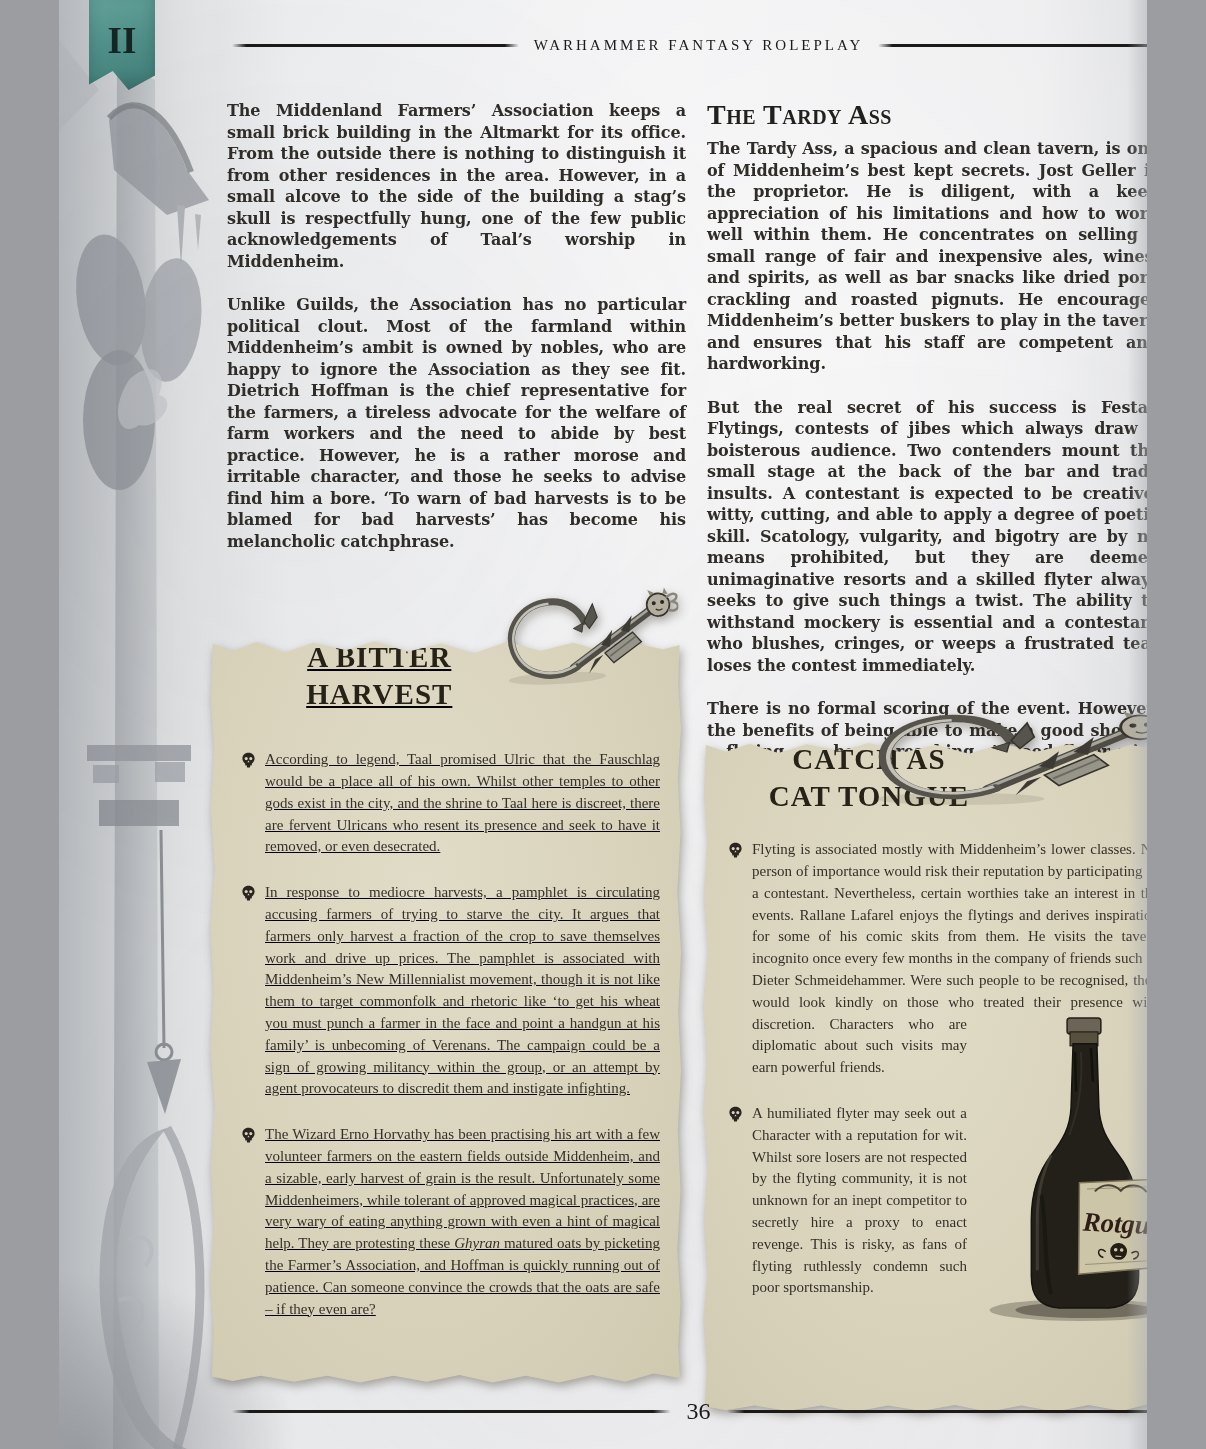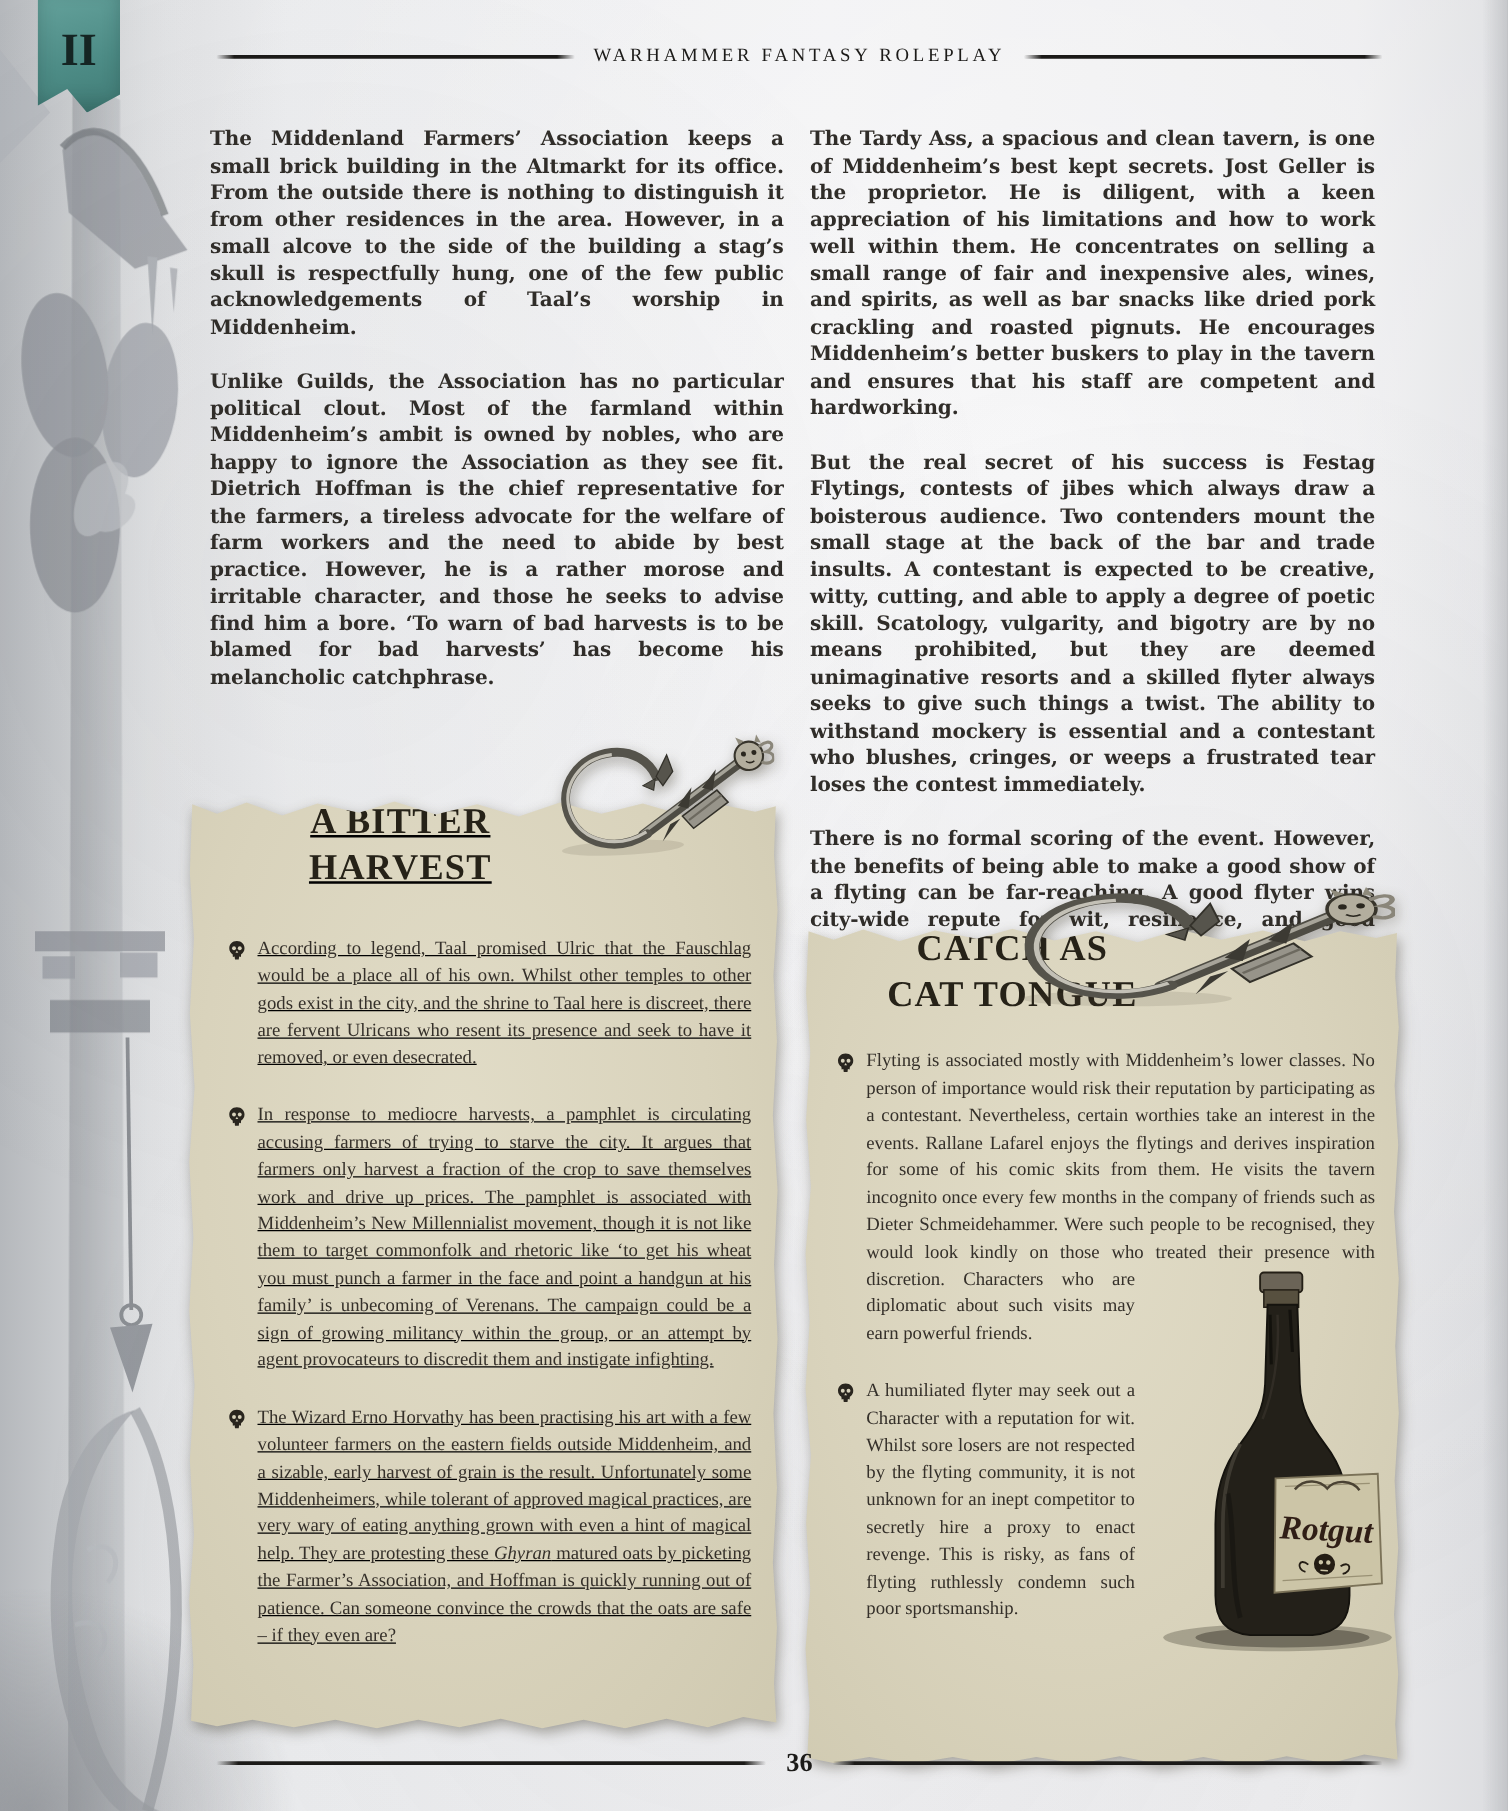--- a/index.html
+++ b/index.html
@@ -1,17 +1,17 @@
 <!DOCTYPE html>
 <html><head>
 <meta charset="utf-8">
 <style>
   html,body{margin:0;padding:0;background:#9b9da1;}
   .page{
-    position:relative;width:1206px;height:1449px;margin:0 auto;overflow:hidden;
+    position:relative;width:1088px;height:1449px;margin:0 auto;overflow:hidden;
     font-family:"DejaVu Serif", serif;
     background:
       radial-gradient(ellipse at 68% 28%, rgba(255,255,255,.55), rgba(255,255,255,0) 62%),
       linear-gradient(90deg,#c7c9cc 0px,#dfe0e2 120px,#ebecee 230px,#f0f0f2 55%,#eaeaec 90%,#dddee1 99%),
       #eaebec;
   }
   .page::after{content:'';position:absolute;right:0;top:0;width:20px;height:100%;
     background:linear-gradient(90deg,rgba(180,182,186,0),rgba(175,177,181,.55));pointer-events:none;}
   .grain{position:absolute;inset:0;pointer-events:none;background-image:
     radial-gradient(circle at 22% 32%, rgba(110,112,116,.05), transparent 40%),
@@ -65,21 +65,21 @@
   .btext em{font-style:italic;}
   .hook{position:absolute;}
   .hook1{top:-40px;right:2px;width:202px;height:118px;transform:rotate(-3deg);}
   .hook2{top:-14px;right:4px;width:348px;height:106px;}
   .bottle-float{float:right;width:200px;height:308px;margin:2px -22px 0 14px;}
   .bottle-float svg{display:block;width:200px;height:308px;}
 
   .page-footer{position:absolute;left:173px;top:1398px;width:933px;display:flex;align-items:center;gap:16px;}
   .page-footer .rule{height:3px;flex:1;border-radius:2px;
     background:linear-gradient(90deg,rgba(27,26,24,0),#1b1a18 4%,#1b1a18 96%,rgba(27,26,24,0));}
-  .page-number{font-family:"Liberation Serif",serif;font-size:21px;font-weight:700;color:#1b1a18;}
+  .page-number{font-family:"Liberation Serif",serif;font-size:24px;font-weight:400;color:#1b1a18;}
 </style>
 </head>
 <body>
 
 <div class="page">
 
   <svg class="side-art" viewBox="0 0 158 1449" preserveAspectRatio="none" aria-hidden="true">
     <defs>
       <linearGradient id="strip" x1="0" y1="0" x2="1" y2="0">
         <stop offset="0" stop-color="#b5b8bc"></stop>
@@ -128,20 +128,21 @@
     <span class="header-text">WARHAMMER FANTASY ROLEPLAY</span>
     <span class="rule"></span>
   </header>
 
   <section class="col col-left">
     <p>The Middenland Farmers’ Association keeps a small brick building in the Altmarkt for its office. From the outside there is nothing to distinguish it from other residences in the area. However, in a small alcove to the side of the building a stag’s skull is respectfully hung, one of the few public acknowledgements of Taal’s worship in Middenheim.</p>
     <p>Unlike Guilds, the Association has no particular political clout. Most of the farmland within Middenheim’s ambit is owned by nobles, who are happy to ignore the Association as they see fit. Dietrich Hoffman is the chief representative for the farmers, a tireless advocate for the welfare of farm workers and the need to abide by best practice. However, he is a rather morose and irritable character, and those he seeks to advise find him a bore. ‘To warn of bad harvests is to be blamed for bad harvests’ has become his melancholic catchphrase.</p>
   </section>
 
   <section class="col col-right">
+    <h2>The Tardy Ass</h2>
     <p>The Tardy Ass, a spacious and clean tavern, is one of Middenheim’s best kept secrets. Jost Geller is the proprietor. He is diligent, with a keen appreciation of his limitations and how to work well within them. He concentrates on selling a small range of fair and inexpensive ales, wines, and spirits, as well as bar snacks like dried pork crackling and roasted pignuts. He encourages Middenheim’s better buskers to play in the tavern and ensures that his staff are competent and hardworking.</p>
     <p>But the real secret of his success is Festag Flytings, contests of jibes which always draw a boisterous audience. Two contenders mount the small stage at the back of the bar and trade insults. A contestant is expected to be creative, witty, cutting, and able to apply a degree of poetic skill. Scatology, vulgarity, and bigotry are by no means prohibited, but they are deemed unimaginative resorts and a skilled flyter always seeks to give such things a twist. The ability to withstand mockery is essential and a contestant who blushes, cringes, or weeps a frustrated tear loses the contest immediately.</p>
     <p>There is no formal scoring of the event. However, the benefits of being able to make a good show of a flyting can be far-reaching. A good flyter wins city-wide repute for wit, resilience, and good sportsmanship.</p>
   </section>
 
   <div class="parchment-wrap box1-pos">
     <div class="parchment">
       <h3 class="box-title">
         <span>A BITTER</span><br>
         <span>HARVEST</span>

